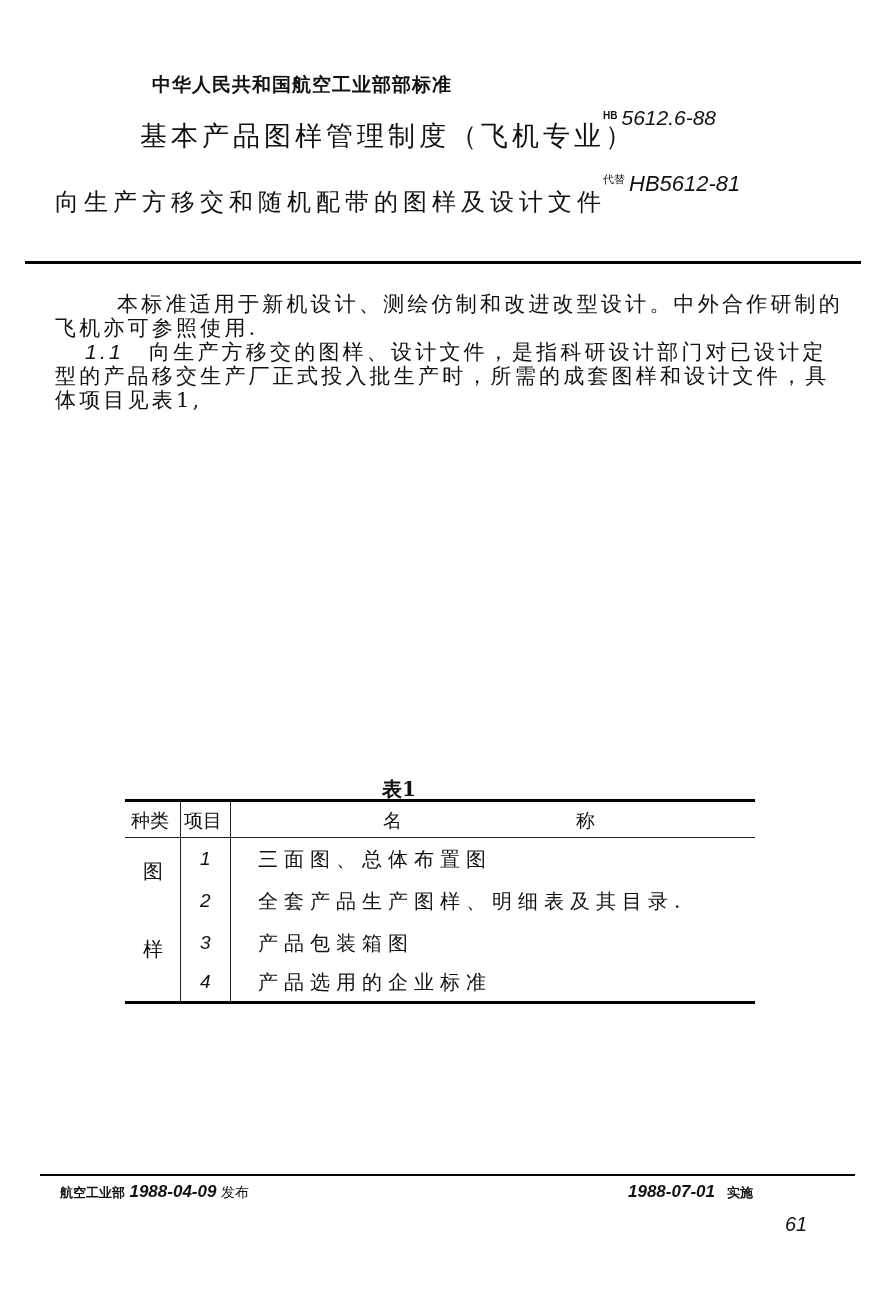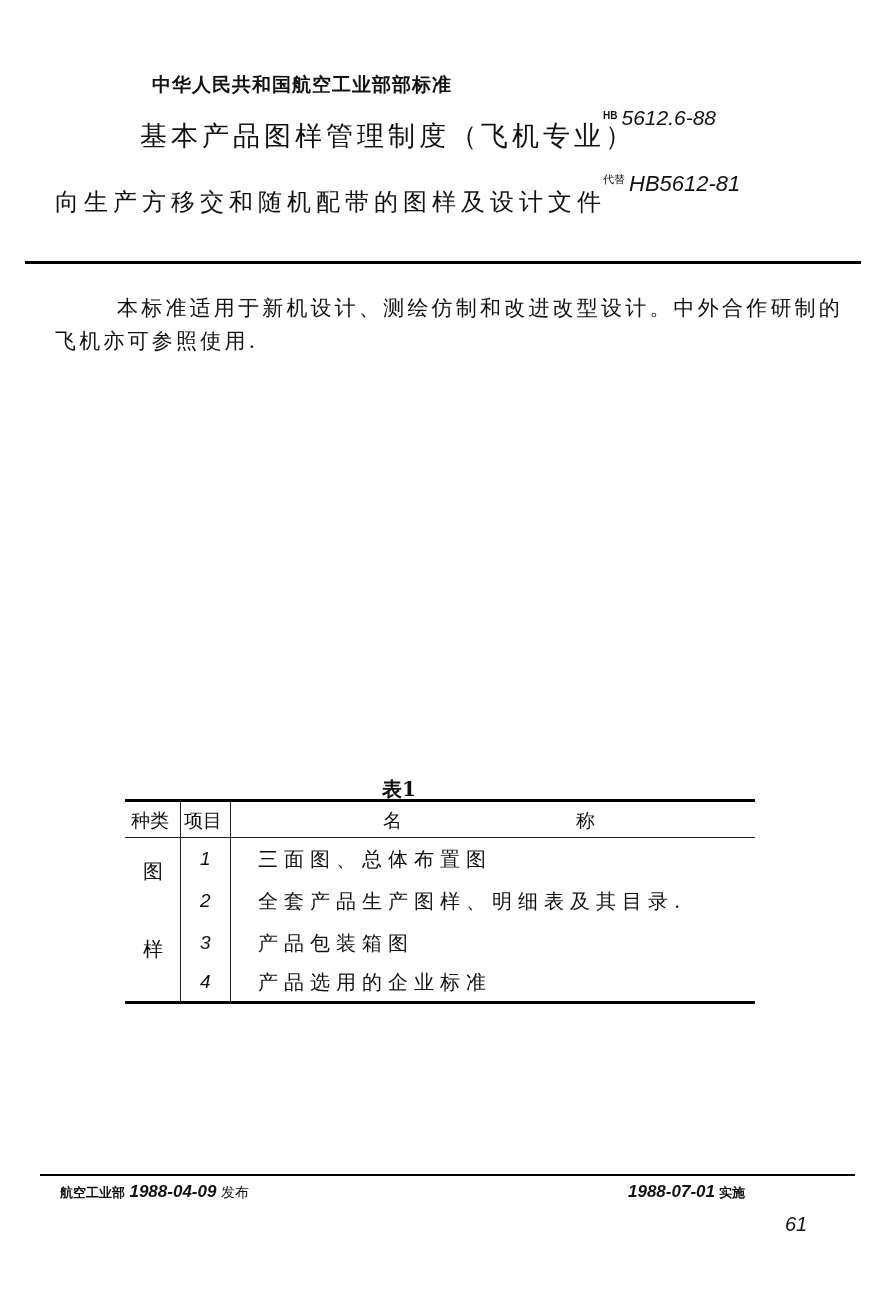--- a/index.html
+++ b/index.html
@@ -14,21 +14,21 @@
   .org { left: 152px; top: 72px; font-size: 19px; font-weight: bold; letter-spacing: 1px; }
   .title1 { left: 140px; top: 118px; font-size: 27px; letter-spacing: 4px; }
   .title2 { left: 55px; top: 186px; font-size: 24px; letter-spacing: 5px; }
   .std-code { left: 603px; top: 106px; font-size: 21px; }
   .std-code .prefix { font-size: 10px; font-weight: bold; vertical-align: 6px; margin-right: 4px; font-style: normal; }
   .replace-code { left: 603px; top: 171px; font-size: 22px; }
   .replace-code .prefix { font-size: 11px; vertical-align: 8px; margin-right: 4px; font-style: normal; }
 
   .rule-top { left: 25px; top: 261px; width: 836px; height: 3px; background: #000; }
 
-  .body-text { left: 55px; top: 292px; width: 790px; font-size: 21px; line-height: 33px; letter-spacing: 3.2px; white-space: normal; }
+  .body-text { left: 55px; top: 292px; width: 790px; font-size: 21px; line-height: 24px; letter-spacing: 3.2px; white-space: normal; }
   .body-text p { margin: 0; }
   .indent { text-indent: 62px; }
   .clause-head { margin-top: 0; }
   .clause-sub { text-indent: 30px; }
   .clause-sub .num { display: inline-block; width: 64px; text-indent: 0; font-style: italic; font-family: "Liberation Sans", sans-serif; }
 
   .table-caption { left: 382px; top: 776px; font-size: 20px; font-weight: bold; }
   .tbl-top { position: absolute; left: 125px; top: 799px; width: 630px; height: 3px; background: #000; }
   .tbl-bottom { position: absolute; left: 125px; top: 1001px; width: 630px; height: 3px; background: #000; }
   .tbl-headline { position: absolute; left: 125px; top: 837px; width: 630px; height: 1px; background: #222; }
@@ -39,39 +39,40 @@
   .cat { position: absolute; font-size: 20px; }
   .num-cell { position: absolute; left: 200px; font-size: 19px; font-style: italic; font-family: "Liberation Sans", sans-serif; }
   .name-cell { position: absolute; left: 258px; font-size: 20px; letter-spacing: 6px; }
 
   .rule-footer { left: 40px; top: 1174px; width: 815px; height: 2px; background: #000; }
   .issued { left: 60px; top: 1182px; font-size: 14px; }
   .issued .org-s { font-weight: bold; font-size: 13px; }
   .issued .date { font-style: italic; font-weight: bold; font-size: 17px; font-family: "Liberation Sans", sans-serif; }
   .effective { left: 628px; top: 1182px; font-size: 14px; }
   .effective .date { font-style: italic; font-weight: bold; font-size: 17px; font-family: "Liberation Sans", sans-serif; }
-  .effective .lbl { font-weight: bold; font-size: 13px; margin-left: 4px; }
+  .effective .lbl { font-weight: bold; font-size: 13px; margin-left: 12px; }
   .page-no { left: 785px; top: 1213px; font-size: 20px; font-style: italic; font-family: "Liberation Sans", sans-serif; }
 </style>
 </head>
 <body>
 
 <div class="abs org">中华人民共和国航空工业部部标准</div>
 <div class="abs title1 serif">基本产品图样管理制度（飞机专业）</div>
 <div class="abs title2 serif">向生产方移交和随机配带的图样及设计文件</div>
 <div class="abs std-code italic-num">
   <span class="prefix">HB</span><span>5612.6-88</span>
 </div>
 <div class="abs replace-code italic-num">
   <span class="prefix">代替</span><span>HB5612-81</span>
 </div>
 <div class="abs rule-top"></div>
 
 <div class="abs body-text serif">
   <p class="indent">本标准适用于新机设计、测绘仿制和改进改型设计。中外合作研制的飞机亦可参照使用.</p>
+  <p class="clause-sub"><span class="num">1.1</span><span>向生产方移交的图样、设计文件，是指科研设计部门对已设计定型的产品移交生产厂正式投入批生产时，所需的成套图样和设计文件，具体项目见表1,</span></p>
 </div>
 
 <div class="abs table-caption serif">表1</div>
 <div>
   <div class="tbl-top"></div>
   <div class="tbl-headline"></div>
   <div class="tbl-bottom"></div>
   <div class="vline1"></div>
   <div class="vline2"></div>
 

